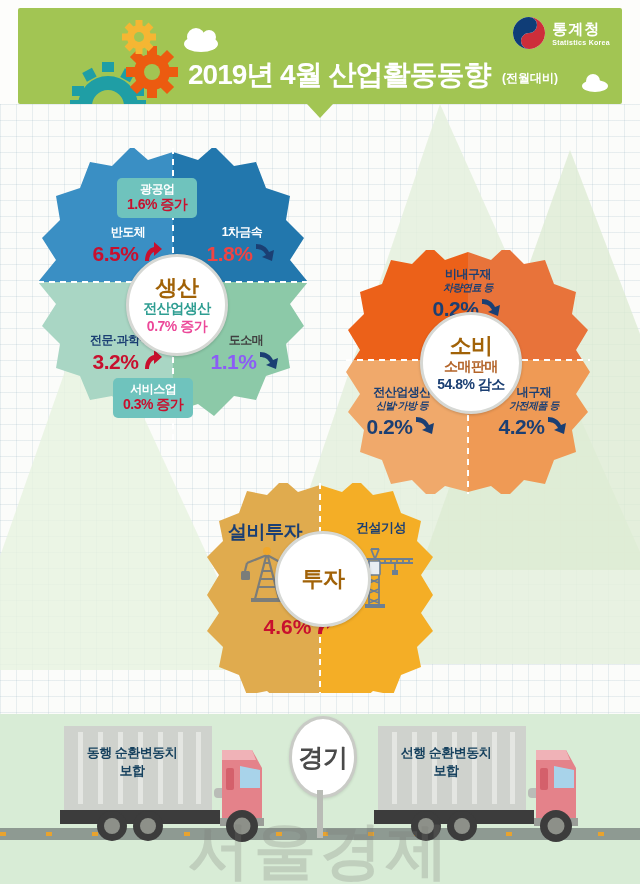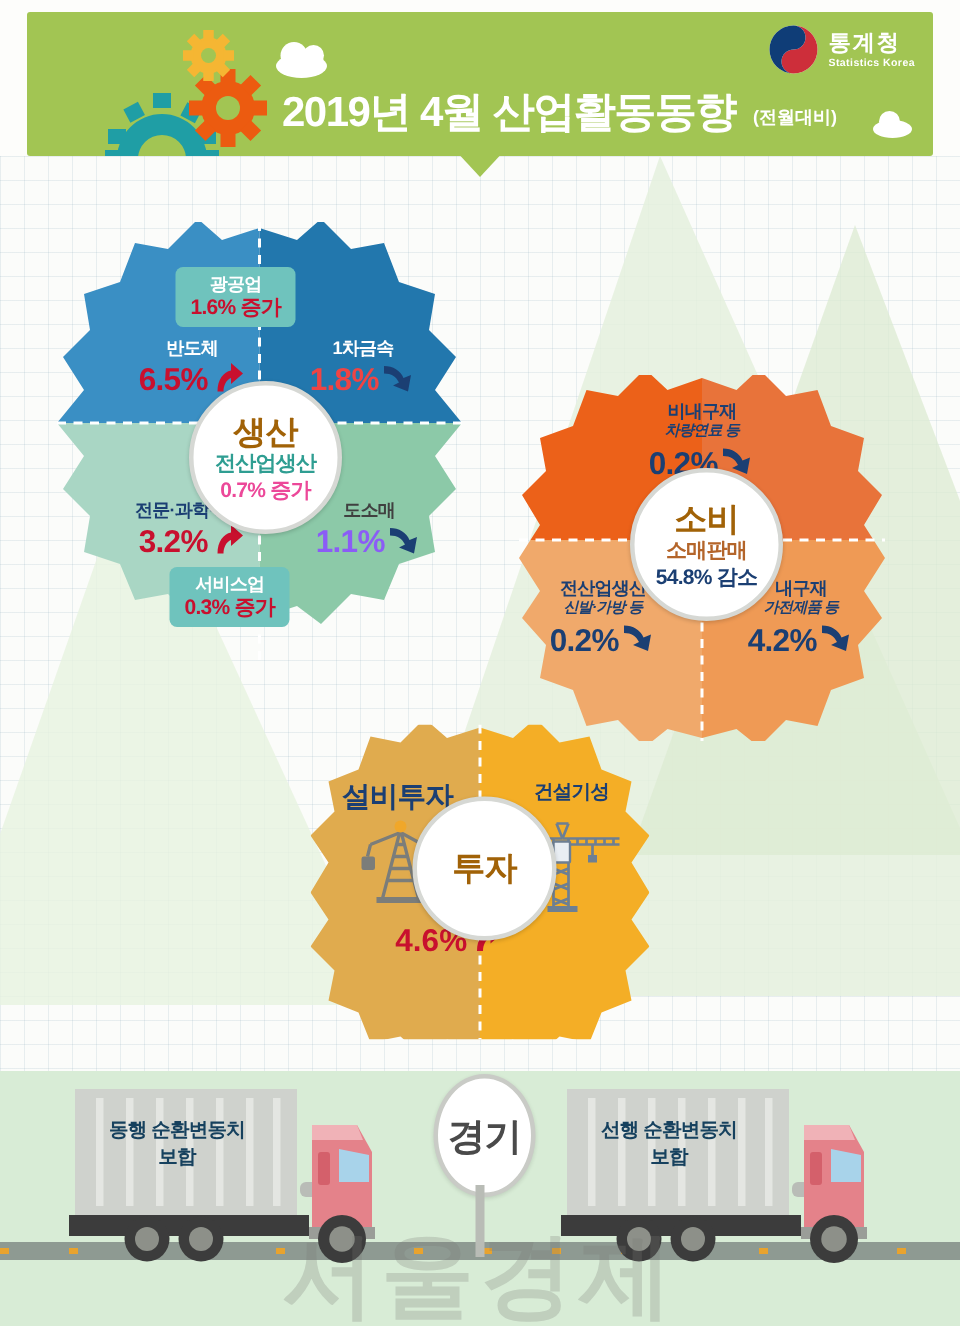--- a/index.html
+++ b/index.html
@@ -353,21 +353,21 @@
     </div>
 
     <div class="center-badge" style="left:68px;top:48px;width:90px;height:90px;">
       <div class="cb-title">투자</div>
     </div>
   </div>
 
   <div class="road"></div>
   <div class="road-line"></div>
 
-  <div class="truck" style="left:42px;top:722px;width:240px;height:122px;">
+  <div class="truck" style="left:56px;top:722px;width:240px;height:122px;">
     <svg width="240" height="122" viewBox="0 0 240 122">
       <rect x="8" y="4" width="148" height="84" fill="#cfd2cd"></rect>
       <g fill="#e4e6e2">
         <rect x="22" y="10" width="5" height="72"></rect>
           <rect x="42" y="10" width="5" height="72"></rect>
         <rect x="62" y="10" width="5" height="72"></rect>
           <rect x="82" y="10" width="5" height="72"></rect>
         <rect x="102" y="10" width="5" height="72"></rect>
           <rect x="122" y="10" width="5" height="72"></rect>
         <rect x="140" y="10" width="5" height="72"></rect>

